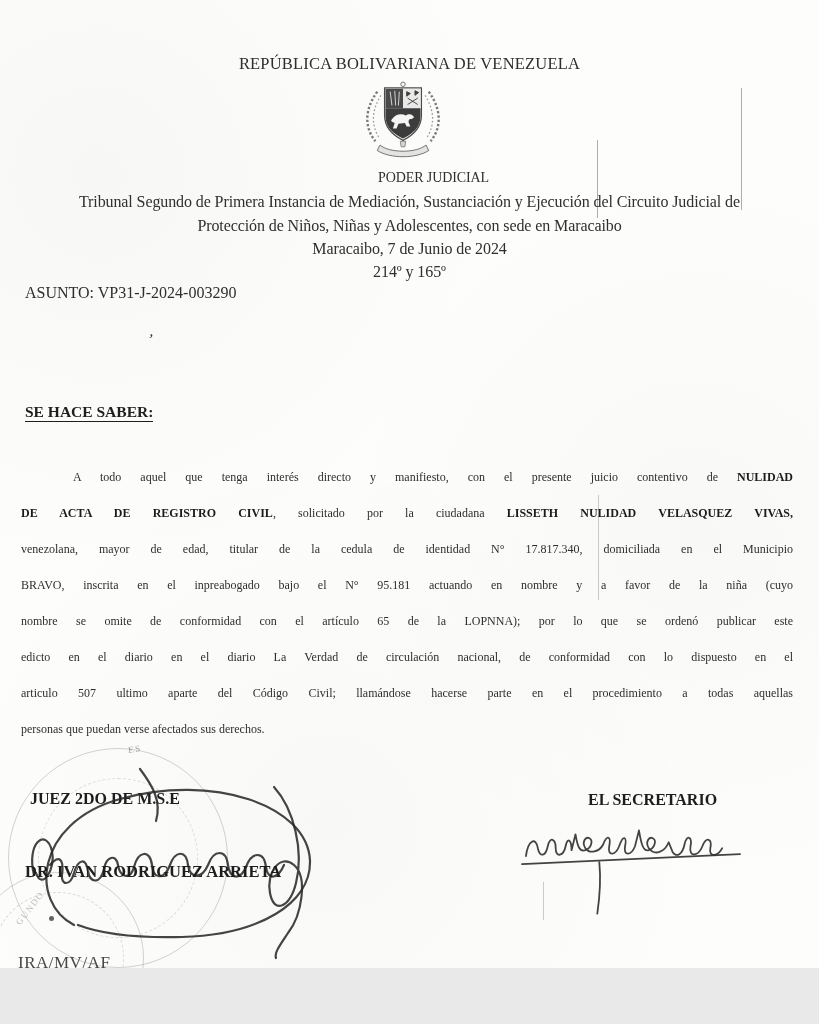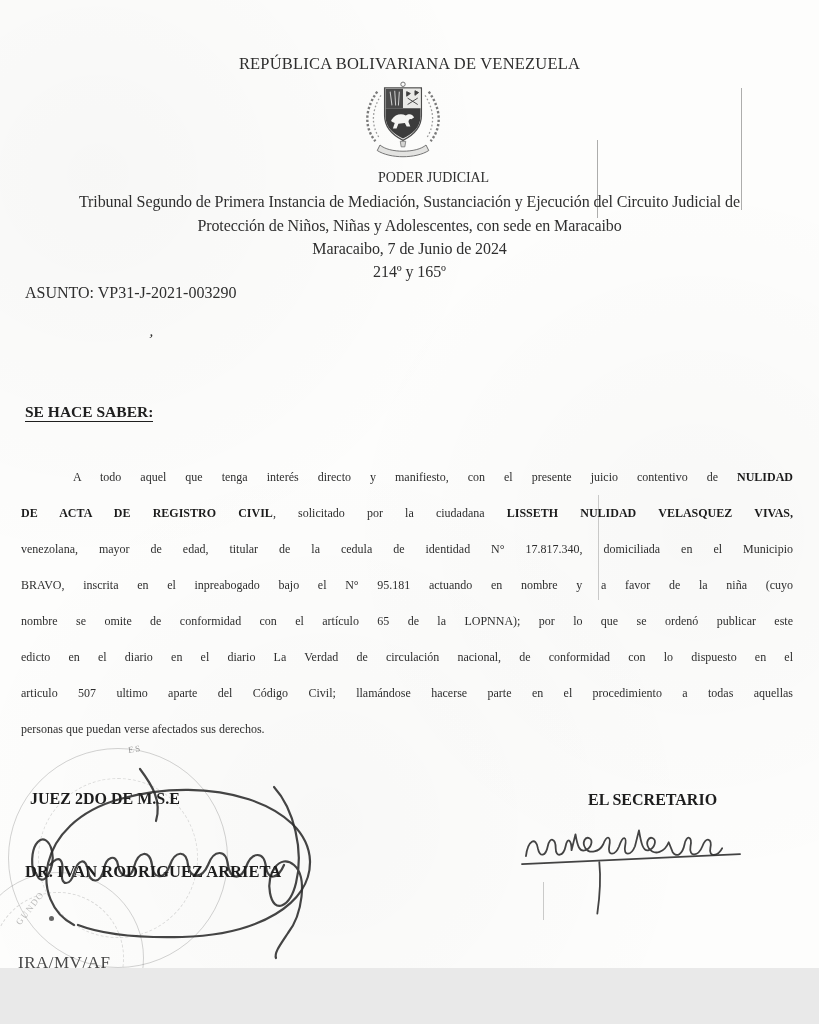--- a/index.html
+++ b/index.html
@@ -84,21 +84,21 @@
     <path d="M25,70 C35,79 65,79 75,70 L78,76 C64,85 36,85 22,76 Z" fill="#e3e3e1" stroke="#6a6a6a" stroke-width="1"></path>
     <path d="M47,66 L53,66 L52,72 L48,72 Z" fill="#d5d5d3" stroke="#6a6a6a" stroke-width="0.8"></path>
   </svg>
 
   <div class="abs ctr hdr poder">PODER JUDICIAL</div>
   <div class="abs ctr hdr trib1">Tribunal Segundo de Primera Instancia de Mediación, Sustanciación y Ejecución del Circuito Judicial de</div>
   <div class="abs ctr hdr trib2">Protección de Niños, Niñas y Adolescentes, con sede en Maracaibo</div>
   <div class="abs ctr hdr dateline">Maracaibo, 7 de Junio de 2024</div>
   <div class="abs ctr hdr years">214º y 165º</div>
 
-  <div class="abs asunto">ASUNTO: VP31-J-2021-003290</div>
+  <div class="abs asunto">ASUNTO: VP31-J-2024-003290</div>
 
 
   <div class="abs saber"><span>SE HACE SABER:</span></div>
 
   <div class="abs bodytext">
     <div class="jline indent"><span>A todo aquel que tenga interés directo y manifiesto, con el presente juicio contentivo de </span><span class="b">NULIDAD</span></div>
     <div class="jline"><span class="b">DE ACTA DE REGISTRO CIVIL</span><span>, solicitado por la ciudadana </span><span class="b">LISSETH NULIDAD VELASQUEZ VIVAS,</span></div>
     <div class="jline"><span>venezolana, mayor de edad, titular de la cedula de identidad N° 17.817.340, domiciliada en el Municipio</span></div>
     <div class="jline"><span>BRAVO, inscrita en el inpreabogado bajo el N° 95.181 actuando en nombre y a favor de la niña (cuyo</span></div>
     <div class="jline"><span>nombre se omite de conformidad con el artículo 65 de la LOPNNA); por lo que se ordenó publicar este</span></div>

